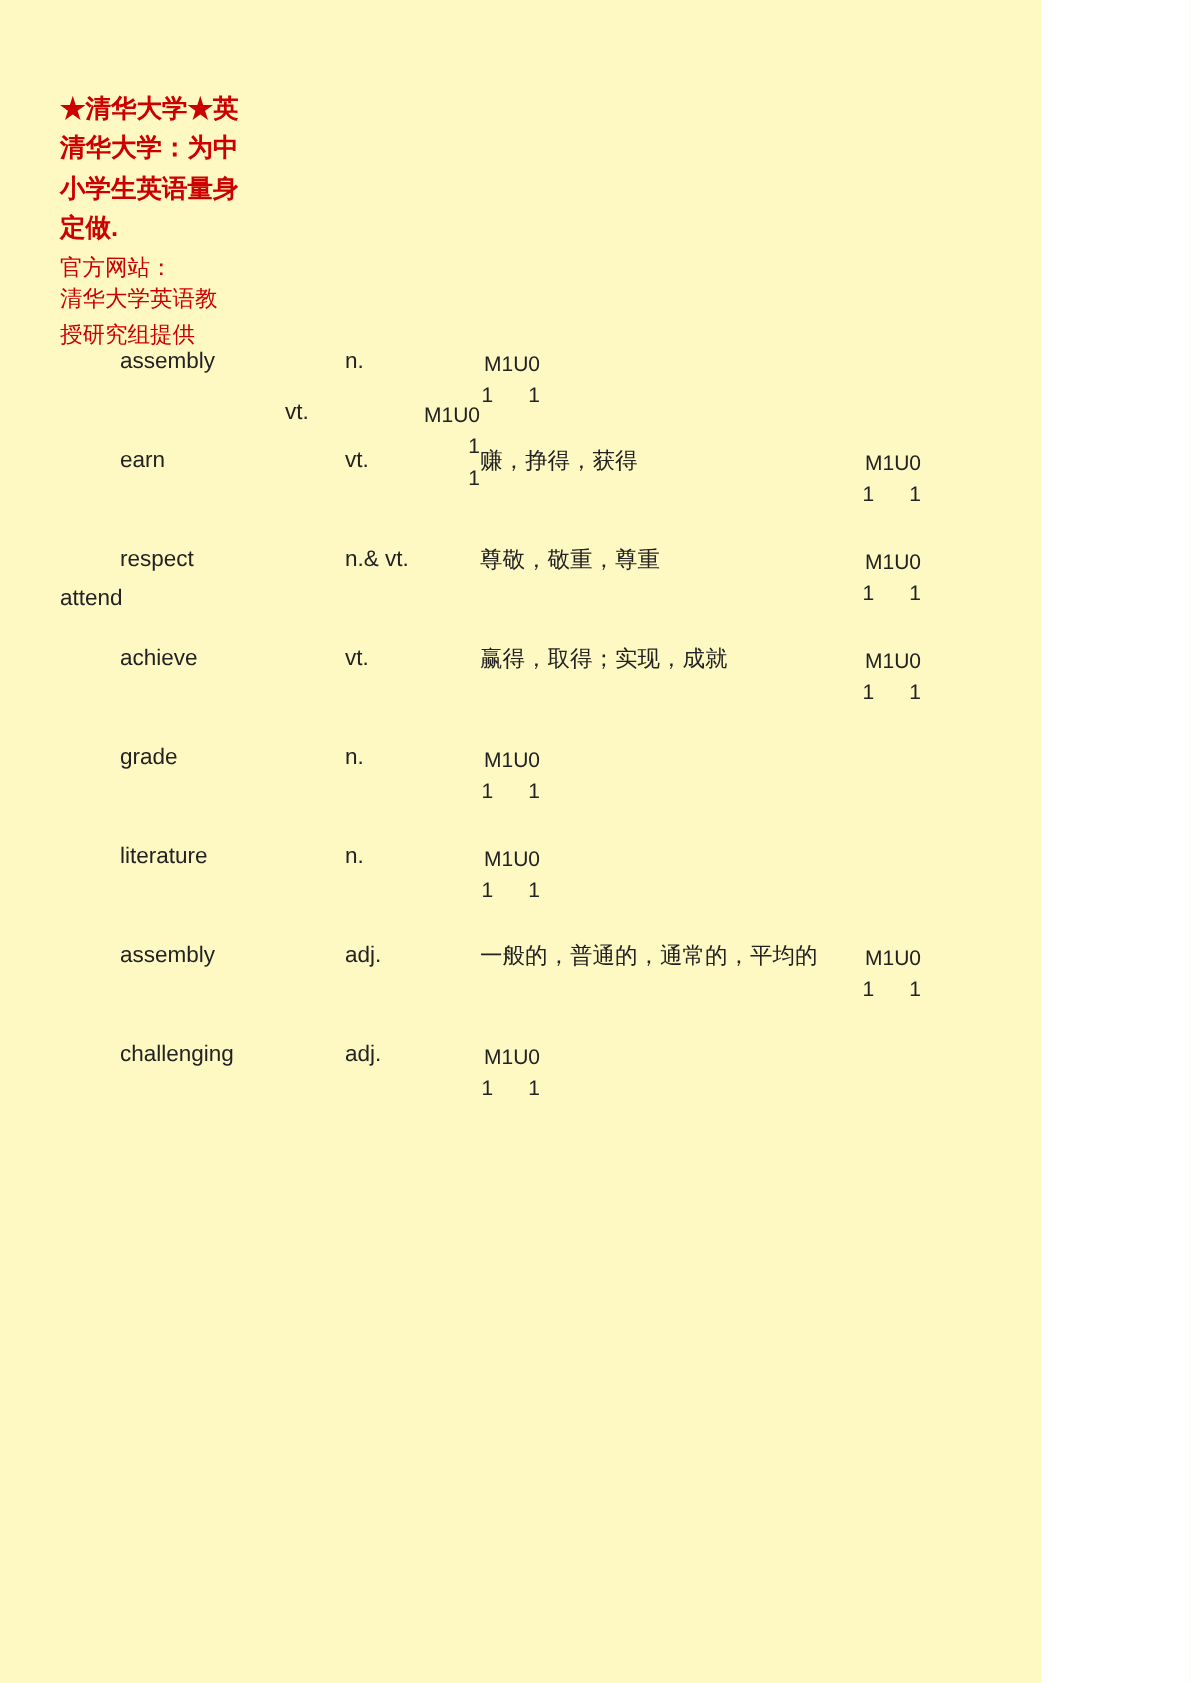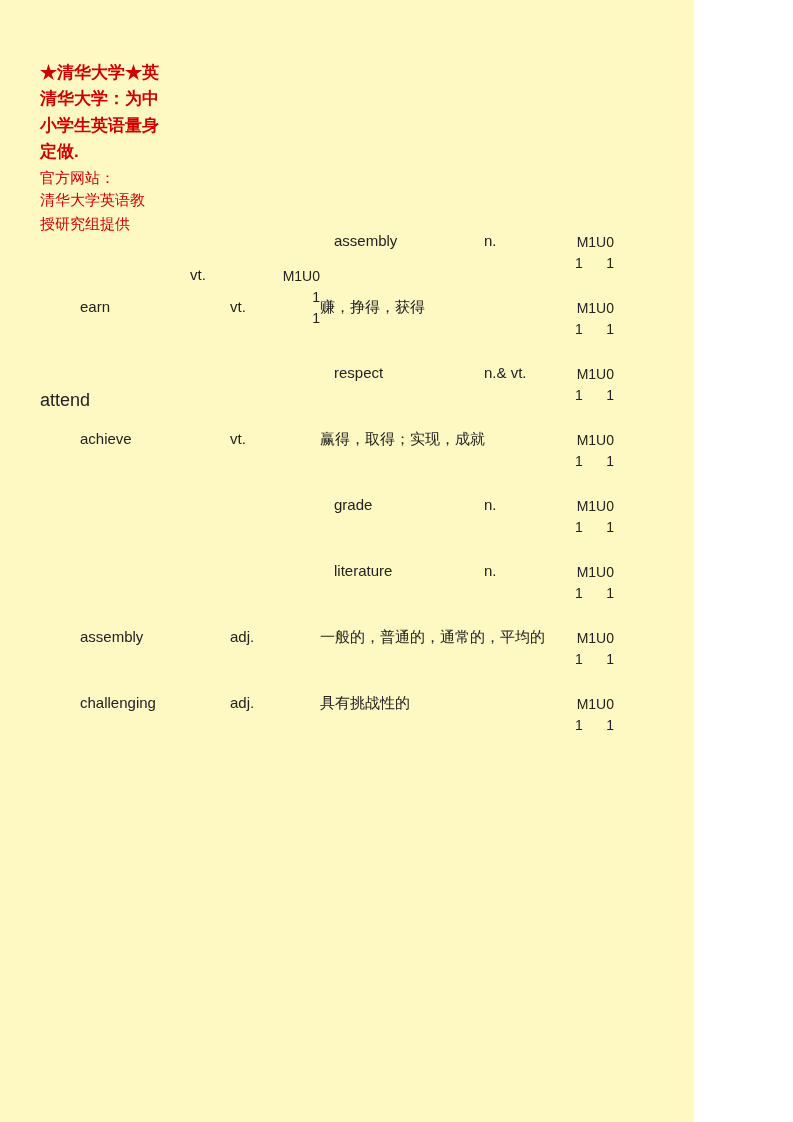--- a/index.html
+++ b/index.html
@@ -58,21 +58,20 @@
       border-collapse: collapse;
       margin-top: 160px;
     }
 
     .vocab-row {
       display: flex;
       align-items: flex-start;
       border-bottom: none;
       padding: 12px 0 12px 0;
       min-height: 64px;
-      justify-content: flex-end;
     }
 
     .col-word {
       width: 190px;
       min-width: 190px;
       font-size: 15px;
       color: #222;
       padding-left: 40px;
     }
 
@@ -135,21 +134,21 @@
       
     </div>
     <div class="col-pos" style="padding-left:0;">vt.</div>
     <div class="attend-info">
       <span>M1U0</span>
       <span>1</span>
       <span>1</span>
     </div>
   </div>
 
-  <div style="position:absolute; top: 390px; left: 40px; font-size:18px; color:#222;">attend</div>
+  <div style="position:absolute; top: 390px; left: 40px; font-size:15px; color:#222;">attend</div>
 
   <div class="vocab-table" id="vocab-container">
   <div class="vocab-row">
     <div class="col-word">assembly</div>
     <div class="col-pos">n.</div>
     <div class="col-meta">
       <span>M1U0</span><br>
       <span>1</span>
       &nbsp;&nbsp;&nbsp;&nbsp;
       <span>1</span>
@@ -162,20 +161,21 @@
     <div class="col-meta">
       <span>M1U0</span><br>
       <span>1</span>
       &nbsp;&nbsp;&nbsp;&nbsp;
       <span>1</span>
     </div>
   </div>
       <div class="vocab-row">
     <div class="col-word">respect</div>
     <div class="col-pos">n.&amp; vt.</div>
+    <div class="col-def">尊敬，敬重，尊重</div>
     <div class="col-meta">
       <span>M1U0</span><br>
       <span>1</span>
       &nbsp;&nbsp;&nbsp;&nbsp;
       <span>1</span>
     </div>
   </div>
       <div class="vocab-row">
     <div class="col-word">achieve</div>
     <div class="col-pos">vt.</div>
@@ -214,21 +214,20 @@
     <div class="col-meta">
       <span>M1U0</span><br>
       <span>1</span>
       &nbsp;&nbsp;&nbsp;&nbsp;
       <span>1</span>
     </div>
   </div>
       <div class="vocab-row">
     <div class="col-word">challenging</div>
     <div class="col-pos">adj.</div>
-    <div class="col-def">具有挑战性的</div>
     <div class="col-meta">
       <span>M1U0</span><br>
       <span>1</span>
       &nbsp;&nbsp;&nbsp;&nbsp;
       <span>1</span>
     </div>
   </div>
     </div>
 
 </div>

